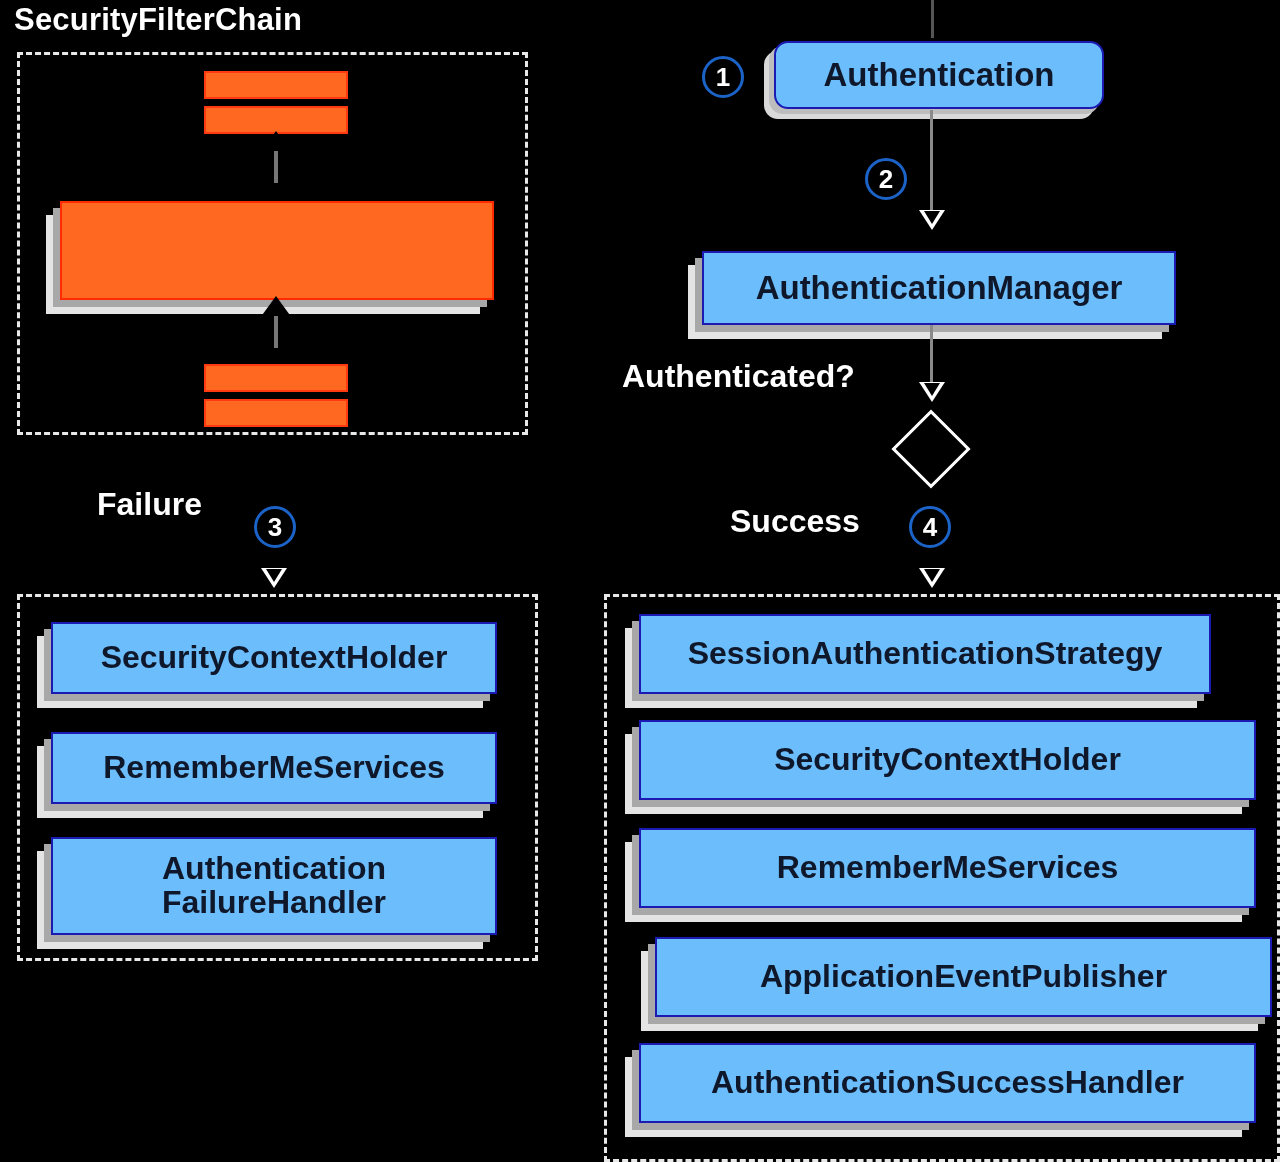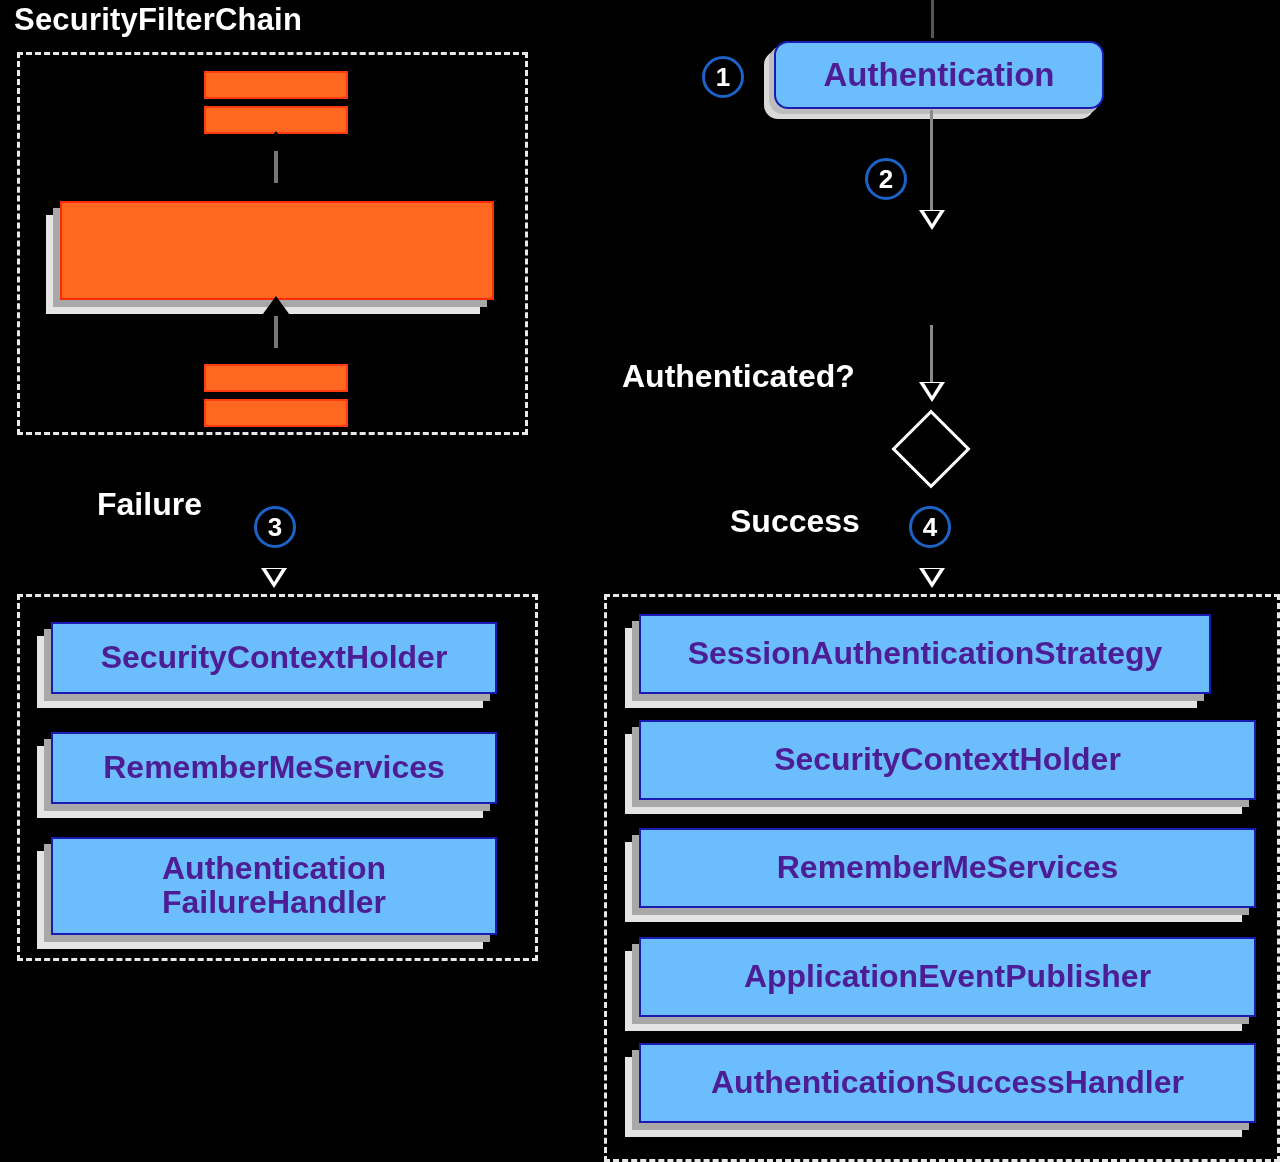--- a/index.html
+++ b/index.html
@@ -38,21 +38,21 @@
   .node .shadow-near{
     position:absolute;left:-7px;top:7px;width:100%;height:100%;
     background:#a8a8a8;
   }
   .node .face{
     position:absolute;inset:0;
     display:flex;align-items:center;justify-content:center;
     text-align:center;
     box-sizing:border-box;
     font-weight:bold;
-    color:#4c1d95;
+    color:#0f172a;
     line-height:1.05;
   }
 
   
   .blue .face{
     background:#6cbdfb;
     border:2px solid #1b1bb4;
   }
   
   .blue-round .face{
@@ -186,20 +186,25 @@
     <div class="face" style="font-size:33px;">Authentication</div>
   </div>
 
   <div class="step" style="left:865px;top:158px;">2</div>
 
   <div class="vline" style="left:930px;top:110px;height:104px;"></div>
   <div class="arrow-hollow" style="left:919px;top:210px;">
     <div class="core"></div>
   </div>
 
+  <div class="node blue" style="left:702px;top:251px;width:474px;height:74px;">
+    <div class="shadow-far"></div>
+    <div class="shadow-near"></div>
+    <div class="face" style="font-size:33px;">AuthenticationManager</div>
+  </div>
 
   <div class="vline" style="left:930px;top:325px;height:60px;"></div>
   <div class="arrow-hollow" style="left:919px;top:382px;">
     <div class="core"></div>
   </div>
 
   <div class="label" style="left:622px;top:358px;font-size:32px;">Authenticated?</div>
 
   <div class="diamond" style="left:903px;top:421px;width:56px;height:56px;"></div>
 
@@ -251,21 +256,21 @@
     <div class="shadow-near"></div>
     <div class="face" style="font-size:32px;">SecurityContextHolder</div>
   </div>
 
   <div class="node blue" style="left:639px;top:828px;width:617px;height:80px;">
     <div class="shadow-far"></div>
     <div class="shadow-near"></div>
     <div class="face" style="font-size:32px;">RememberMeServices</div>
   </div>
 
-  <div class="node blue" style="left:639px;top:937px;width:617px;height:80px;">
+  <div class="node blue" style="left:655px;top:937px;width:617px;height:80px;">
     <div class="shadow-far"></div>
     <div class="shadow-near"></div>
     <div class="face" style="font-size:32px;">ApplicationEventPublisher</div>
   </div>
 
   <div class="node blue" style="left:639px;top:1043px;width:617px;height:80px;">
     <div class="shadow-far"></div>
     <div class="shadow-near"></div>
     <div class="face" style="font-size:32px;">AuthenticationSuccessHandler</div>
   </div>

